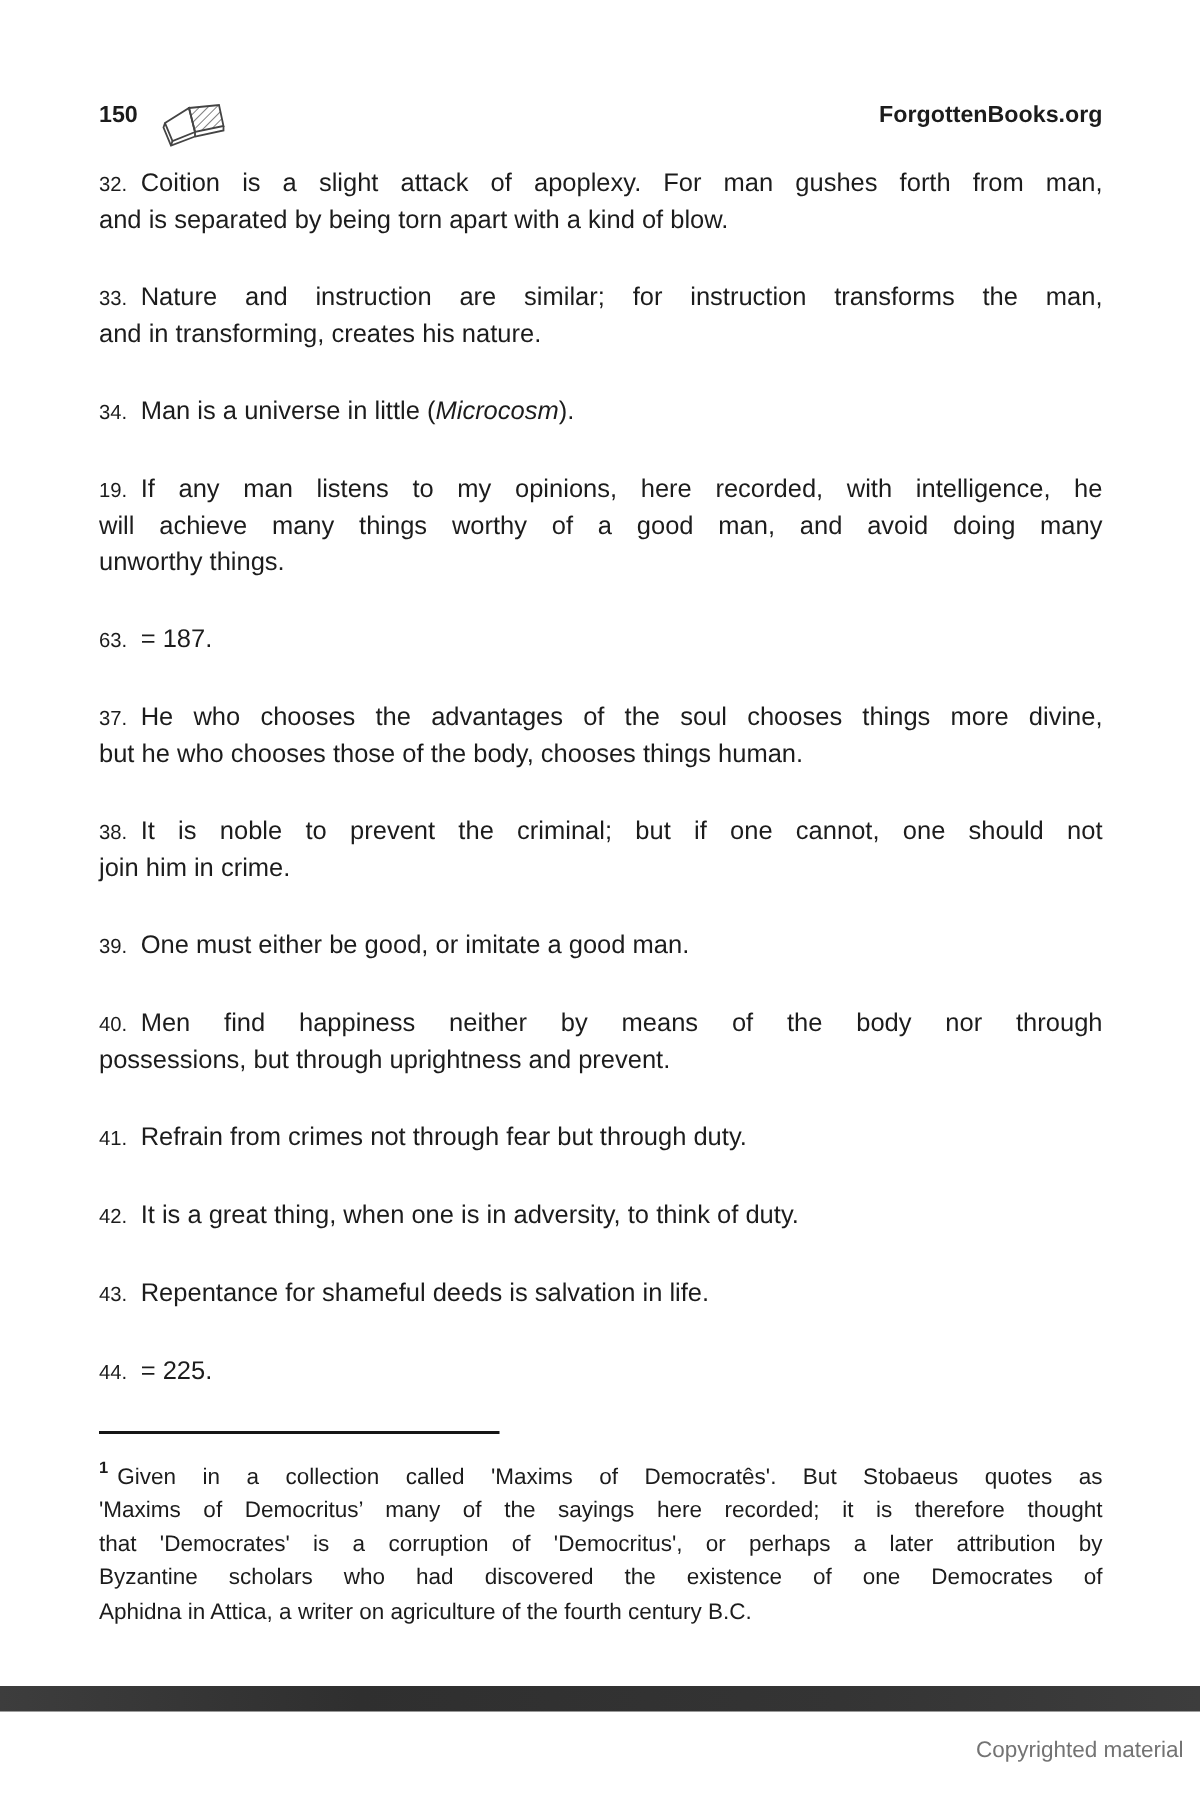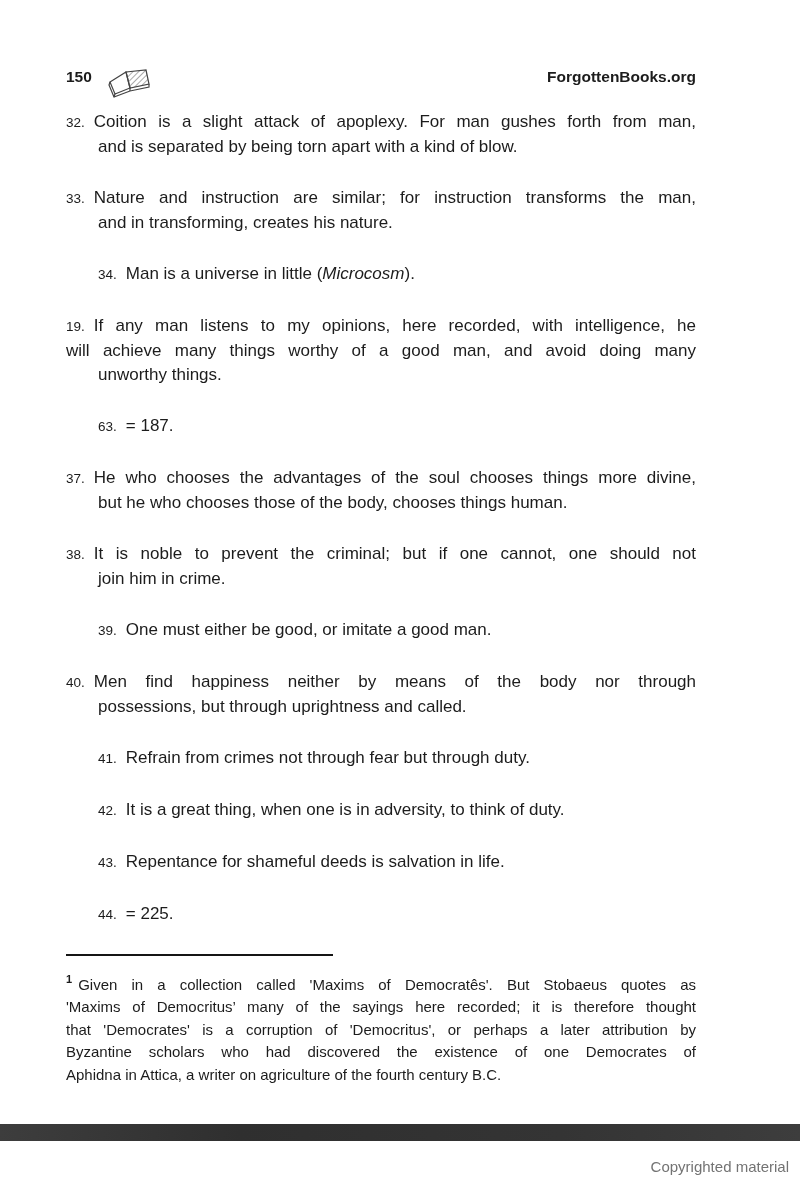--- a/index.html
+++ b/index.html
@@ -10,21 +10,21 @@
     height: 1200px;
     overflow: hidden;
     font-family: "Liberation Sans", "DejaVu Sans", sans-serif;
     color: #1c1c1c;
   }
   .page {
     position: relative;
     width: 800px;
     height: 1200px;
     box-sizing: border-box;
-    padding: 68px 104px 0 66px;
+    padding: 68px 65px 0 66px;
   }
   
   .header {
     display: flex;
     justify-content: space-between;
     align-items: flex-start;
     height: 42px;
   }
   .header-left {
     display: flex;
@@ -51,21 +51,20 @@
     font-size: 17px;
     line-height: 24px;
   }
   .item .line {
     text-align: justify;
     text-align-last: justify;
   }
   .item .line.last {
     text-align: right;
     text-align-last: left;
-    margin-left: 32px;
   }
   .num {
     font-weight: normal;
     font-size: 13.5px;
     margin-right: 9px;
   }
   .gnomae {
     margin: 0 0 27px 0;
     font-size: 15.5px;
     line-height: 24px;
@@ -175,21 +174,21 @@
       </div>
       <div class="item">
         <div class="line"><span class="num">38.</span>It is noble to prevent the criminal; but if one cannot, one should not</div>
         <div class="line last">join him in crime.</div>
       </div>
       <div class="item">
         <div class="line last"><span class="num">39.</span>One must either be good, or imitate a good man.</div>
       </div>
       <div class="item">
         <div class="line"><span class="num">40.</span>Men find happiness neither by means of the body nor through</div>
-        <div class="line last">possessions, but through uprightness and called.</div>
+        <div class="line last">possessions, but through uprightness and prevent.</div>
       </div>
       <div class="item">
         <div class="line last"><span class="num">41.</span>Refrain from crimes not through fear but through duty.</div>
       </div>
       <div class="item">
         <div class="line last"><span class="num">42.</span>It is a great thing, when one is in adversity, to think of duty.</div>
       </div>
       <div class="item">
         <div class="line last"><span class="num">43.</span>Repentance for shameful deeds is salvation in life.</div>
       </div>

